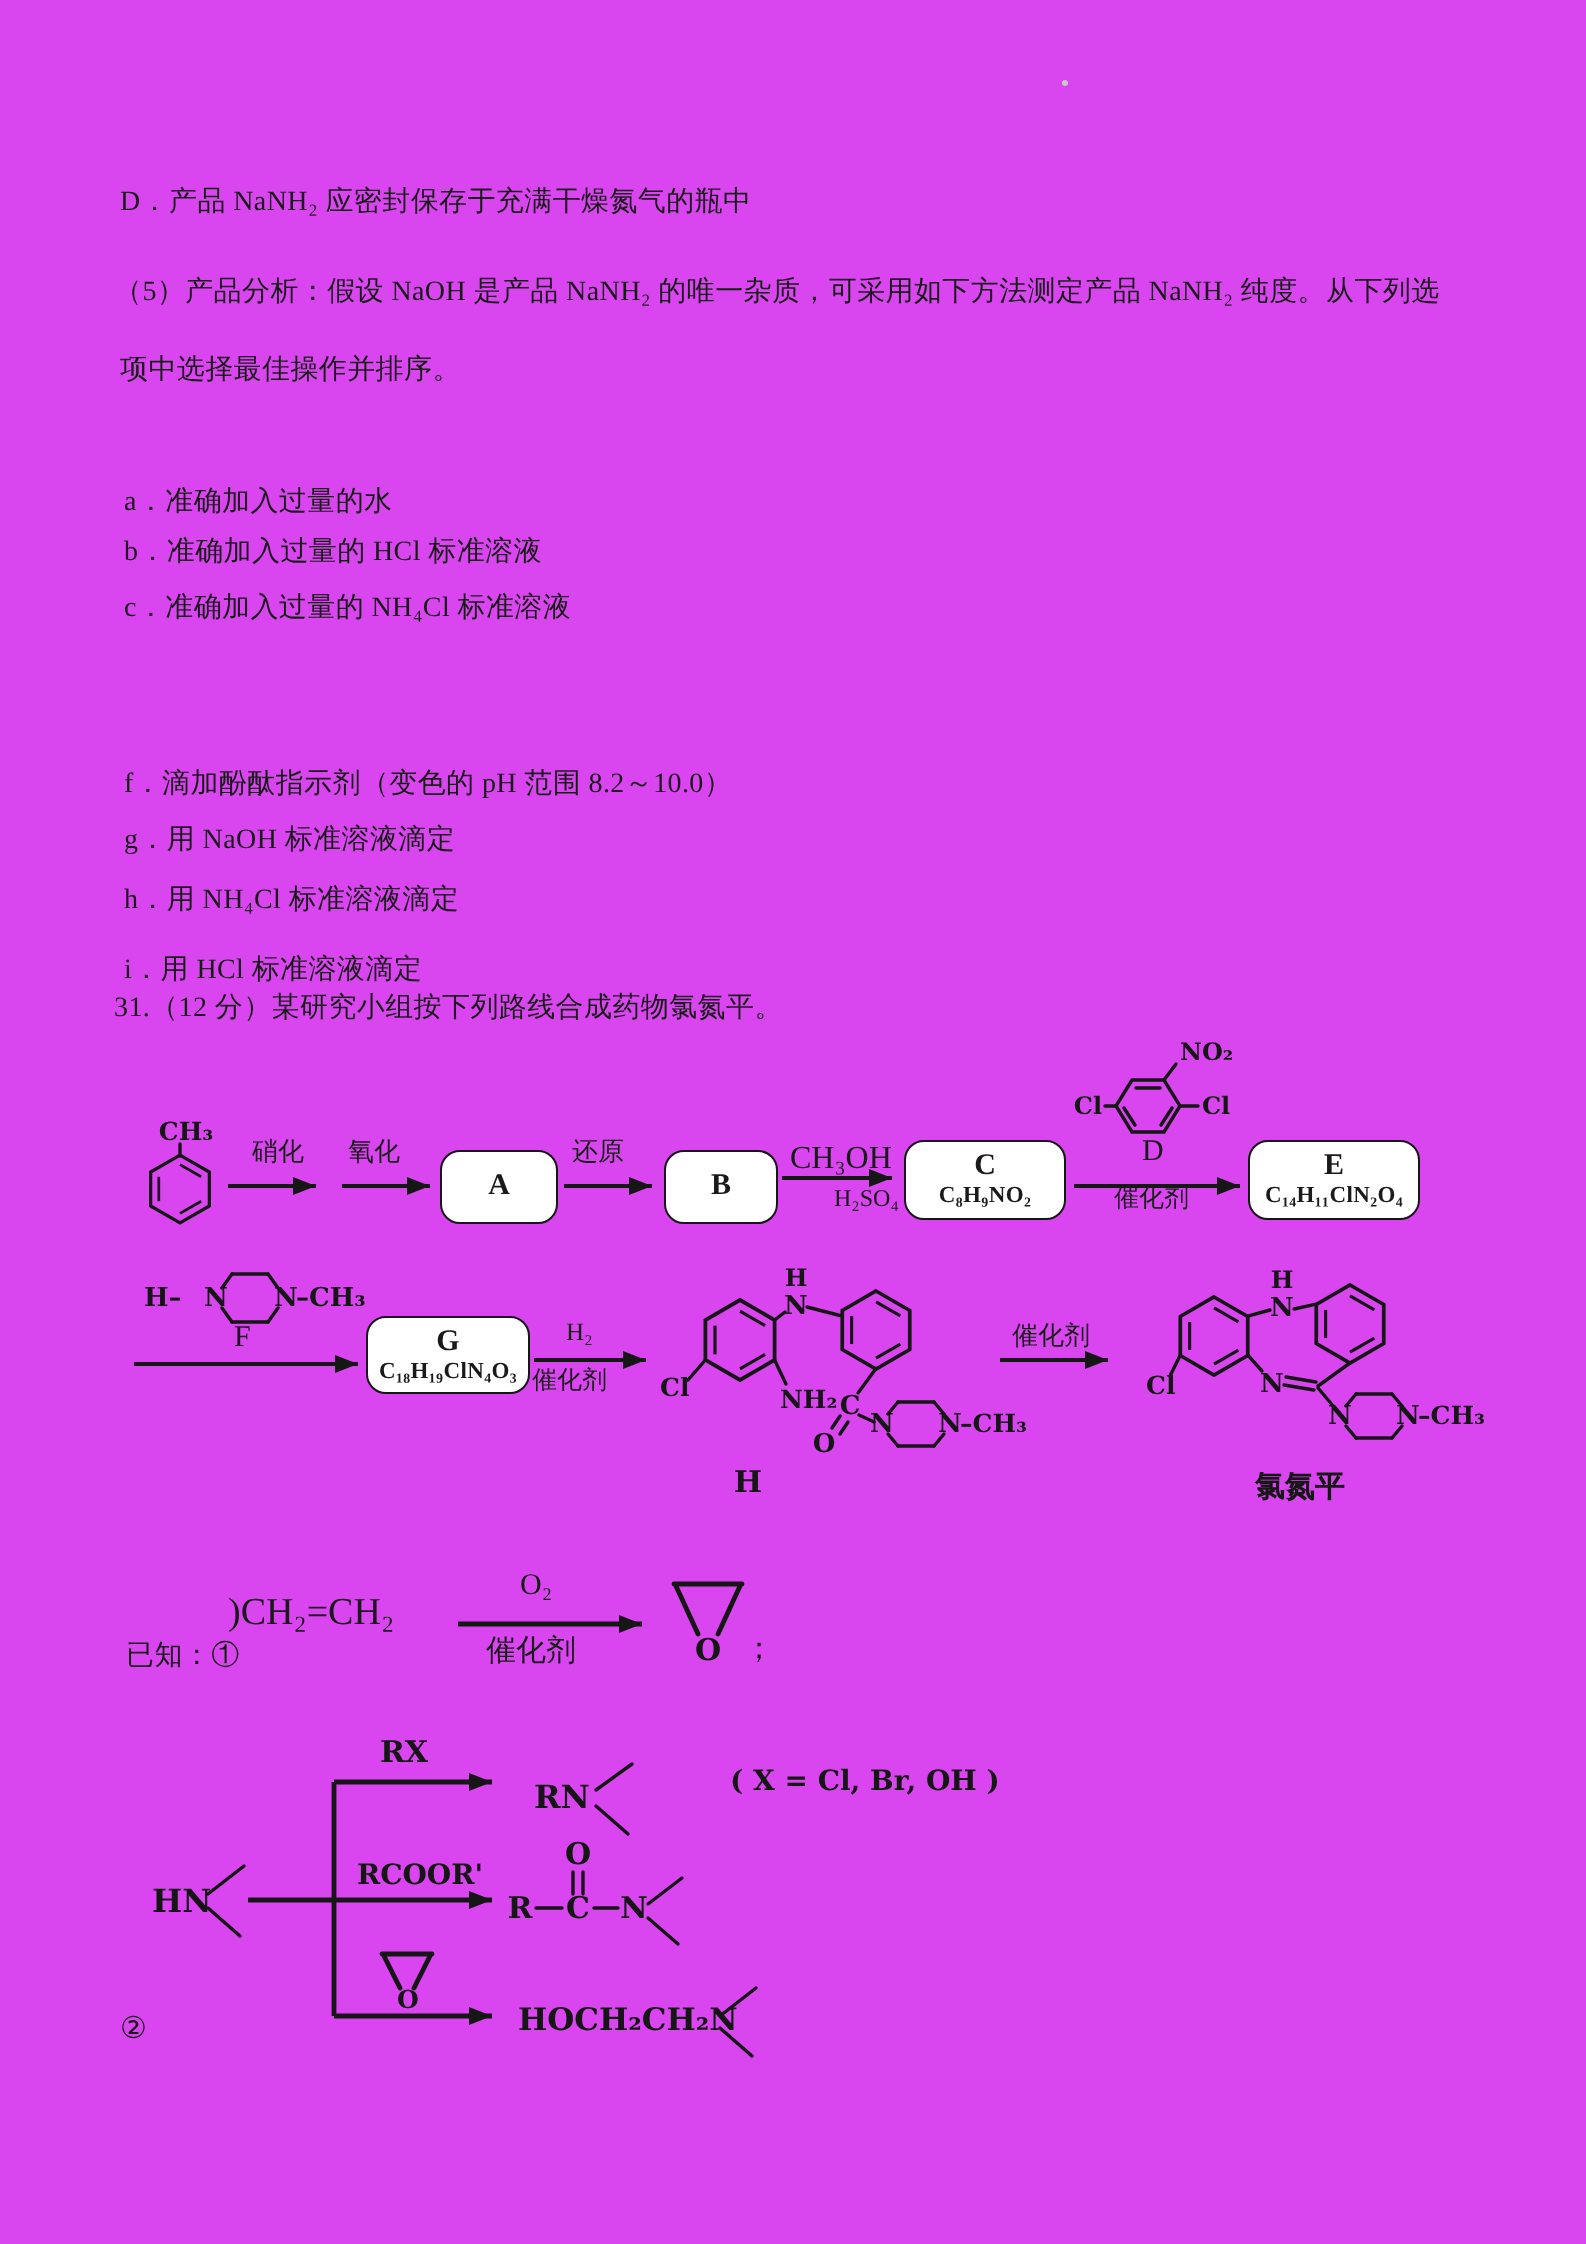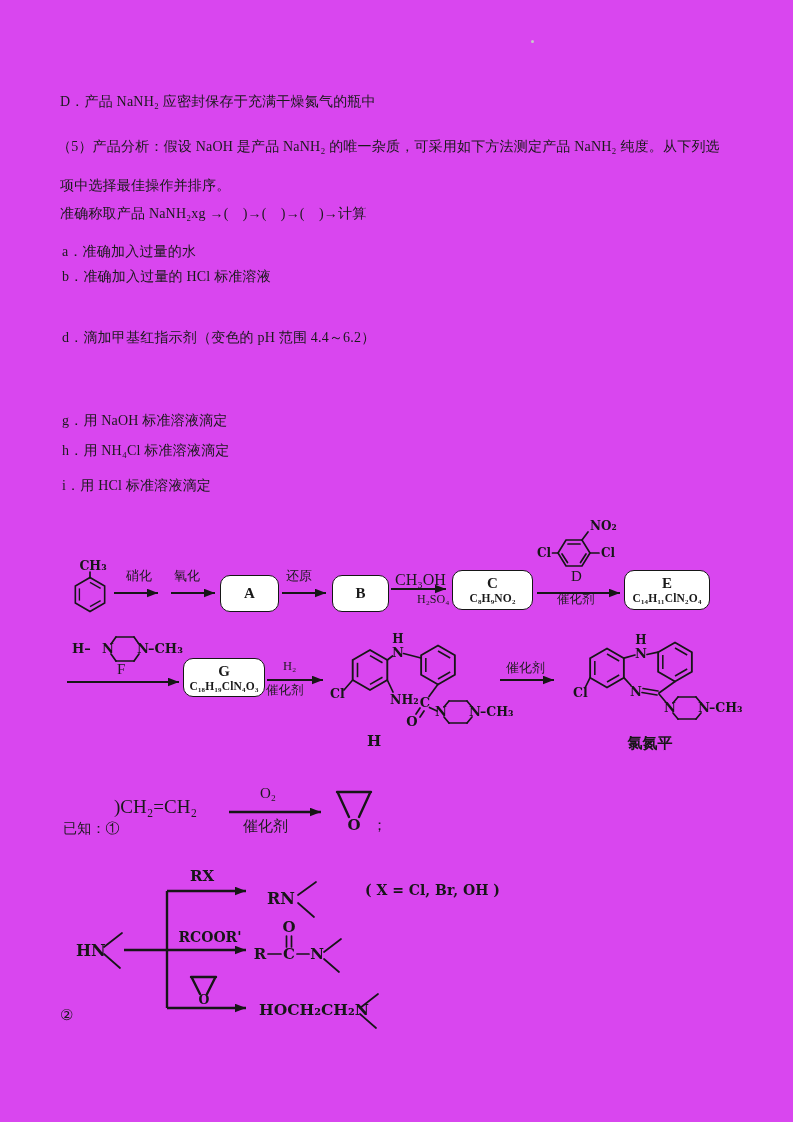--- a/index.html
+++ b/index.html
@@ -37,27 +37,28 @@
   </defs>
 </svg>
 
 <div class="page">
 
   <div class="speck" style="left:531px;top:40px"></div>
 
   <div class="tl" style="left:60px;top:93px">D．产品 NaNH₂ 应密封保存于充满干燥氮气的瓶中</div>
   <div class="tl" style="left:57px;top:138px">（5）产品分析：假设 NaOH 是产品 NaNH₂ 的唯一杂质，可采用如下方法测定产品 NaNH₂ 纯度。从下列选</div>
   <div class="tl" style="left:60px;top:177px">项中选择最佳操作并排序。</div>
-  <div class="tl" style="left:60px;top:205px">准确称取产品 NaNH₂xg →(　)→(　)→(　)→计算</div>
   <div class="tl" style="left:62px;top:243px">a．准确加入过量的水</div>
   <div class="tl" style="left:62px;top:268px">b．准确加入过量的 HCl 标准溶液</div>
-  <div class="tl" style="left:62px;top:329px">d．滴加甲基红指示剂（变色的 pH 范围 4.4～6.2）</div>
+  <div class="tl" style="left:62px;top:296px">c．准确加入过量的 NH₄Cl 标准溶液</div>
+  <div class="tl" style="left:62px;top:384px">f．滴加酚酞指示剂（变色的 pH 范围 8.2～10.0）</div>
   <div class="tl" style="left:62px;top:412px">g．用 NaOH 标准溶液滴定</div>
   <div class="tl" style="left:62px;top:442px">h．用 NH₄Cl 标准溶液滴定</div>
   <div class="tl" style="left:62px;top:477px">i．用 HCl 标准溶液滴定</div>
+  <div class="tl" style="left:57px;top:496px">31.（12 分）某研究小组按下列路线合成药物氯氮平。</div>
 
   <svg class="abs" style="left:56px;top:548px" width="70" height="74">
     <text x="37" y="22" font-size="12.5" text-anchor="middle">CH₃</text>
     <line class="bond" x1="34" y1="24" x2="34" y2="30"></line>
     <use href="#benz" x="17" y="27" width="34" height="39"></use>
   </svg>
 
   <svg class="abs" style="left:113px;top:587px" width="48" height="12">
     <line class="al" x1="1" y1="6" x2="45" y2="6" marker-end="url(#ah)"></line>
   </svg>

